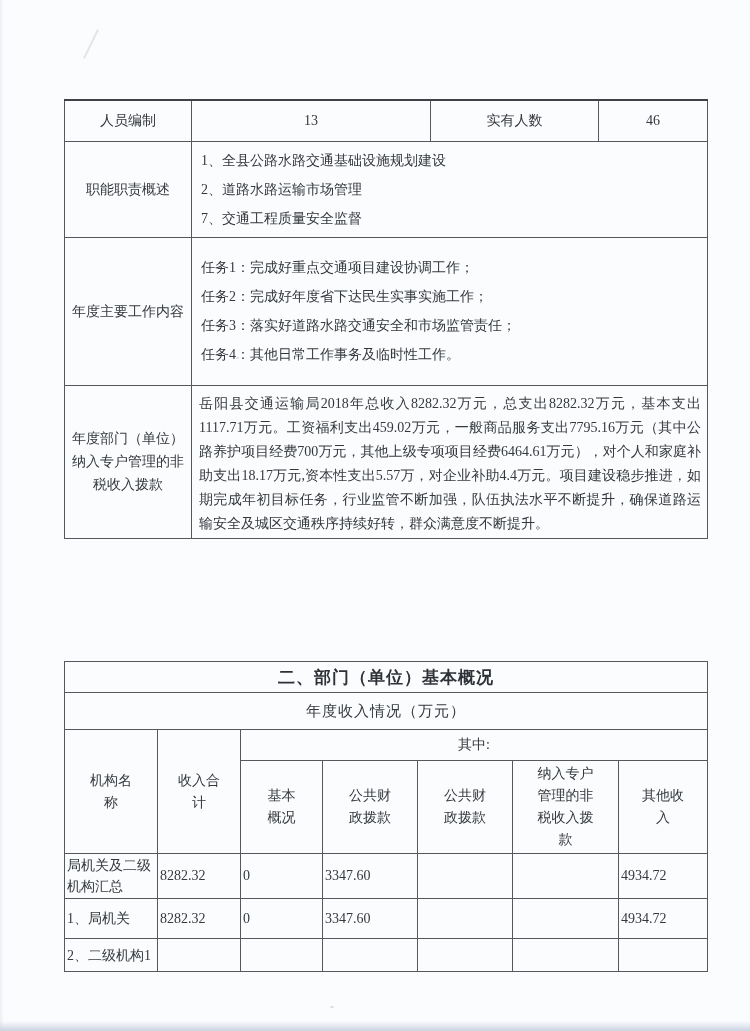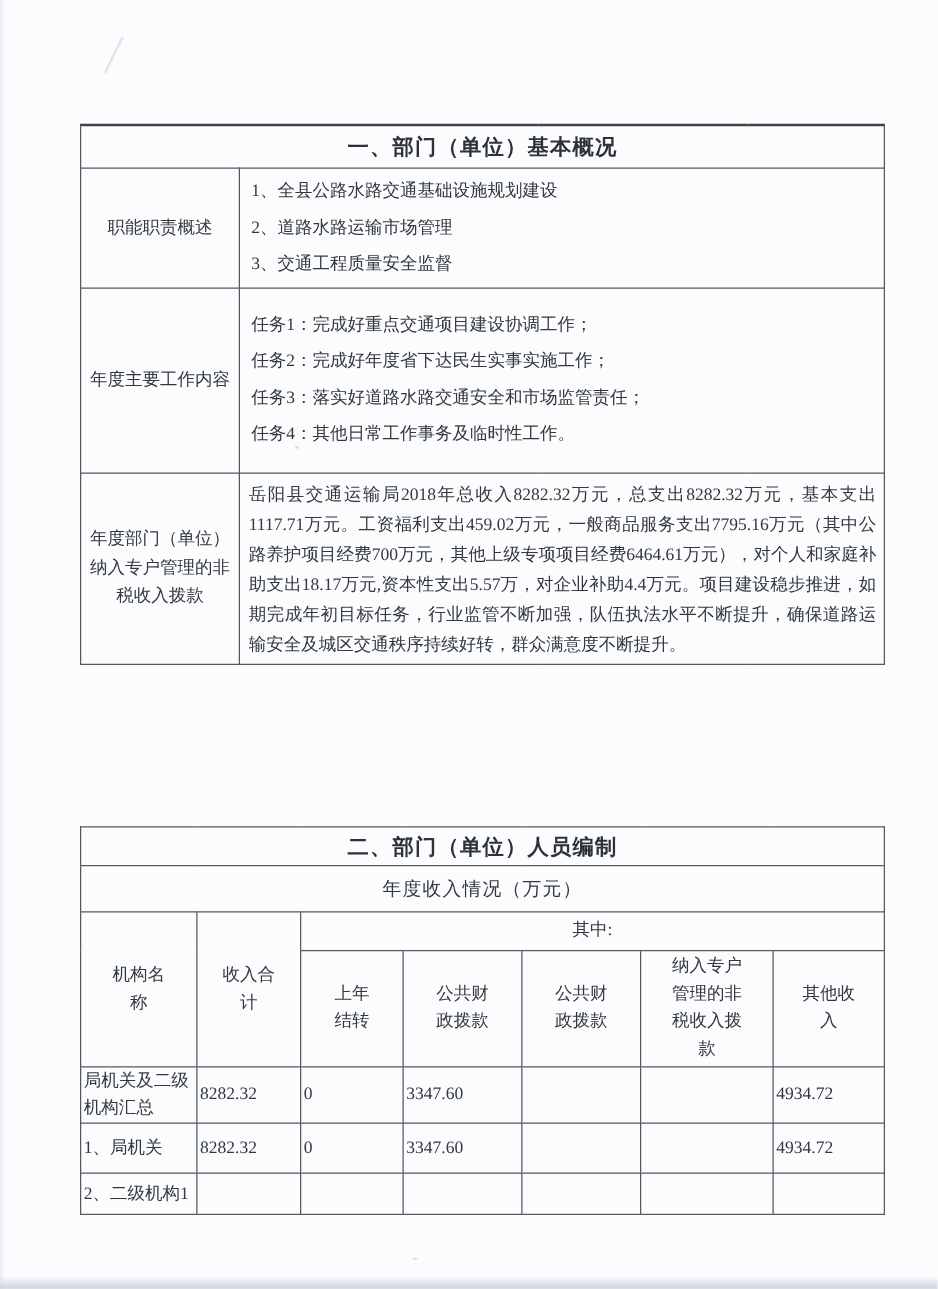--- a/index.html
+++ b/index.html
@@ -70,29 +70,32 @@
   <div class="speck s2"></div>
 
   <table class="t1">
     <colgroup>
       <col style="width:127px">
         <col style="width:239px">
         <col style="width:168px">
         <col style="width:109px">
     </colgroup>
     <tbody>
-        <tr class="r0">
-      <td colspan="4" class="title-cell">一、部门（单位）基本概况</td>
+    <tr class="r2">
+      <td class="label-cell">人员编制</td>
+      <td>13</td>
+      <td class="label-cell">实有人数</td>
+      <td>46</td>
     </tr>
     <tr class="r3">
       <td class="label-cell">职能职责概述</td>
       <td colspan="3" class="list-cell">
             <div class="line">1、全县公路水路交通基础设施规划建设</div>
             <div class="line">2、道路水路运输市场管理</div>
-            <div class="line">3、交通工程质量安全监督</div>
+            <div class="line">7、交通工程质量安全监督</div>
           </td>
     </tr>
     <tr class="r4">
       <td class="label-cell">年度主要工作内容</td>
       <td colspan="3" class="list-cell">
             <div class="line">任务1：完成好重点交通项目建设协调工作；</div>
             <div class="line">任务2：完成好年度省下达民生实事实施工作；</div>
             <div class="line">任务3：落实好道路水路交通安全和市场监管责任；</div>
             <div class="line">任务4：其他日常工作事务及临时性工作。</div>
           </td>
@@ -109,32 +112,32 @@
       <col style="width:93px">
         <col style="width:83px">
         <col style="width:82px">
         <col style="width:95px">
       <col style="width:95px">
         <col style="width:106px">
         <col style="width:89px">
     </colgroup>
     <tbody>
         <tr class="s0">
-      <td colspan="7" class="title-cell">二、部门（单位）人员编制</td>
+      <td colspan="7" class="title-cell">二、部门（单位）基本概况</td>
     </tr>
     <tr class="s1">
       <td colspan="7" class="subtitle-cell">年度收入情况（万元）</td>
     </tr>
     <tr class="s2">
       <td rowspan="2" class="header-cell">机构名称</td>
       <td rowspan="2" class="header-cell">收入合计</td>
       <td colspan="5" class="header-cell">其中:</td>
     </tr>
     <tr class="s3">
-      <td class="header-cell">上年结转</td>
+      <td class="header-cell">基本概况</td>
       <td class="header-cell">公共财政拨款</td>
       <td class="header-cell">公共财政拨款</td>
       <td class="header-cell">纳入专户管理的非税收入拨款</td>
       <td class="header-cell">其他收入</td>
     </tr>
     <tr class="s4">
       <td class="org-cell">局机关及二级机构汇总</td>
       <td class="num-cell">8282.32</td>
       <td class="num-cell">0</td>
       <td class="num-cell">3347.60</td>

